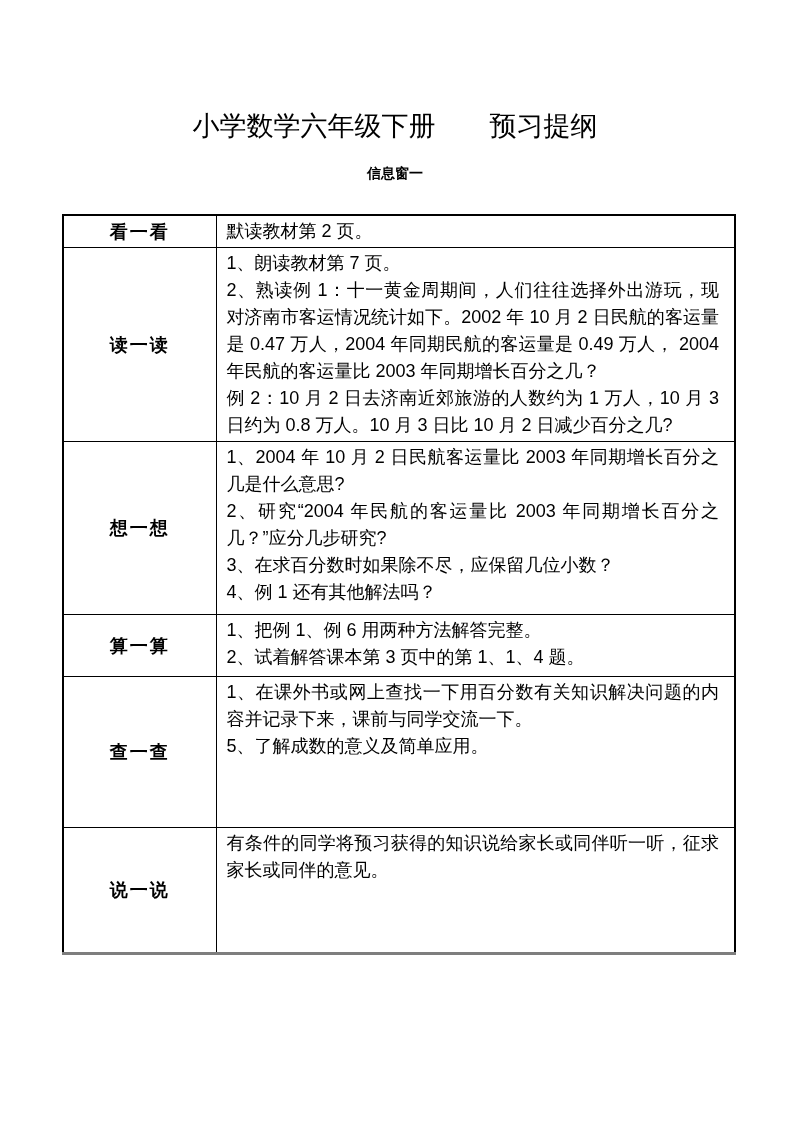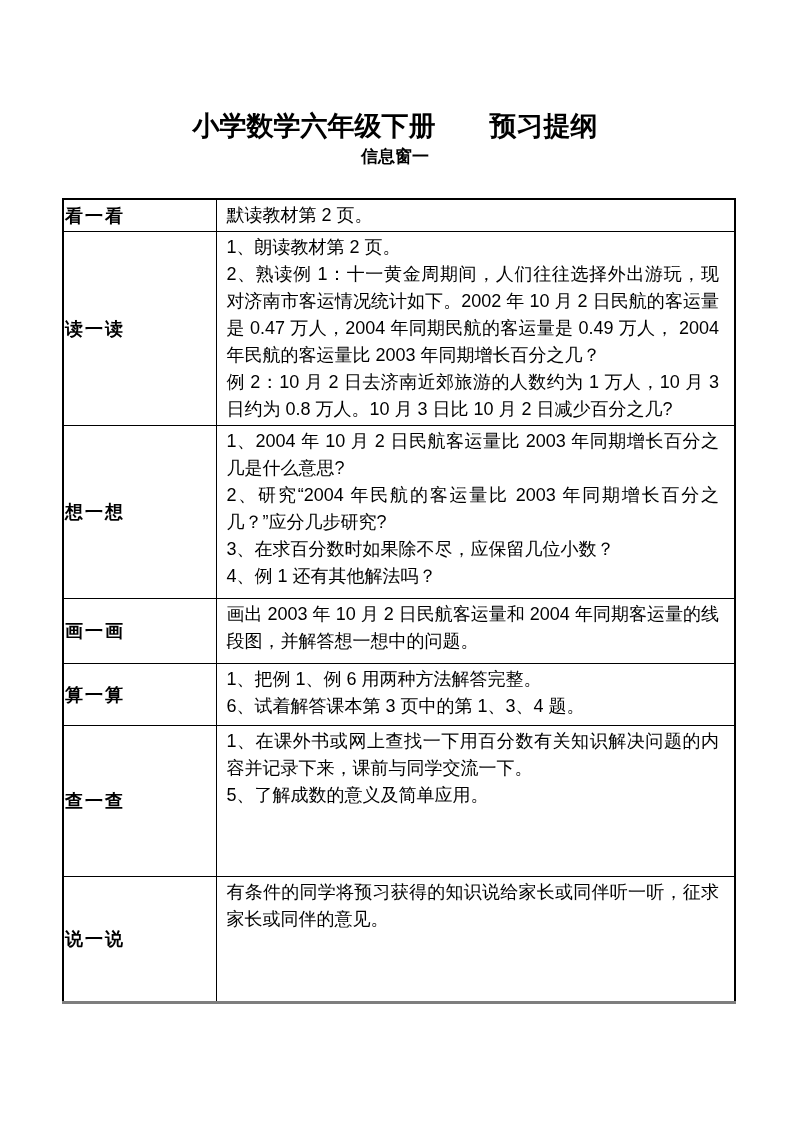--- a/index.html
+++ b/index.html
@@ -13,51 +13,52 @@
     overflow: hidden;
   }
   .page {
     width: 790px;
     height: 1122px;
     padding-top: 110px;
     position: relative;
   }
   .doc-title {
     font-size: 27px;
-    font-weight: bold;
+    font-weight: normal;
     text-align: center;
     line-height: 32px;
     white-space: pre;
   }
   .doc-subtitle {
     font-size: 18px;
     font-weight: bold;
     text-align: center;
     margin-top: 8px;
     line-height: 22px;
     white-space: pre;
   }
   .doc-section {
-    font-size: 17px;
+    font-size: 14px;
     font-weight: bold;
     text-align: center;
-    margin-top: 5px;
+    margin-top: 21px;
     line-height: 20px;
   }
   table.prep-table {
     border-collapse: collapse;
     margin-left: 62px;
     margin-top: 31px;
     width: 672px;
     table-layout: fixed;
   }
   table.prep-table { border: 2px solid #000; border-bottom: 3.5px solid #7e7e7e; }
   table.prep-table td { border: 1.5px solid #000; }
   td.label-cell {
     width: 153px;
+    text-align: center;
     vertical-align: middle;
     font-weight: bold;
     font-size: 18px;
     letter-spacing: 2px;
   }
   td.content-cell {
     width: 519px;
     vertical-align: top;
     padding: 2px 15px 2px 10px;
     font-size: 18px;
@@ -86,45 +87,39 @@
     <tbody>
       <tr class="r1">
         <td class="label-cell">看一看</td>
         <td class="content-cell">
           <p>默读教材第 2 页。</p>
         </td>
       </tr>
       <tr class="r2">
         <td class="label-cell">读一读</td>
         <td class="content-cell">
-          <p>1、朗读教材第 2 页。</p>
+          <p>1、朗读教材第 7 页。</p>
           <p>2、熟读例 1：十一黄金周期间，人们往往选择外出游玩，现对济南市客运情况统计如下。2002 年 10 月 2 日民航的客运量是 0.47 万人，2004 年同期民航的客运量是 0.49 万人， 2004 年民航的客运量比 2003 年同期增长百分之几？</p>
           <p>例 2：10 月 2 日去济南近郊旅游的人数约为 1 万人，10 月 3 日约为 0.8 万人。10 月 3 日比 10 月 2 日减少百分之几?</p>
         </td>
       </tr>
       <tr class="r3">
         <td class="label-cell">想一想</td>
         <td class="content-cell">
           <p>1、2004 年 10 月 2 日民航客运量比 2003 年同期增长百分之几是什么意思?</p>
           <p>2、研究“2004 年民航的客运量比 2003 年同期增长百分之几？”应分几步研究?</p>
           <p>3、在求百分数时如果除不尽，应保留几位小数？</p>
           <p>4、例 1 还有其他解法吗？</p>
         </td>
       </tr>
-      <tr class="r4">
-        <td class="label-cell">画一画</td>
-        <td class="content-cell">
-          <p>画出 2003 年 10 月 2 日民航客运量和 2004 年同期客运量的线段图，并解答想一想中的问题。</p>
-        </td>
-      </tr>
       <tr class="r5">
         <td class="label-cell">算一算</td>
         <td class="content-cell">
           <p>1、把例 1、例 6 用两种方法解答完整。</p>
-          <p>6、试着解答课本第 3 页中的第 1、3、4 题。</p>
+          <p>2、试着解答课本第 3 页中的第 1、1、4 题。</p>
         </td>
       </tr>
       <tr class="r6">
         <td class="label-cell">查一查</td>
         <td class="content-cell">
           <p>1、在课外书或网上查找一下用百分数有关知识解决问题的内容并记录下来，课前与同学交流一下。</p>
           <p>5、了解成数的意义及简单应用。</p>
         </td>
       </tr>
       <tr class="r7">

